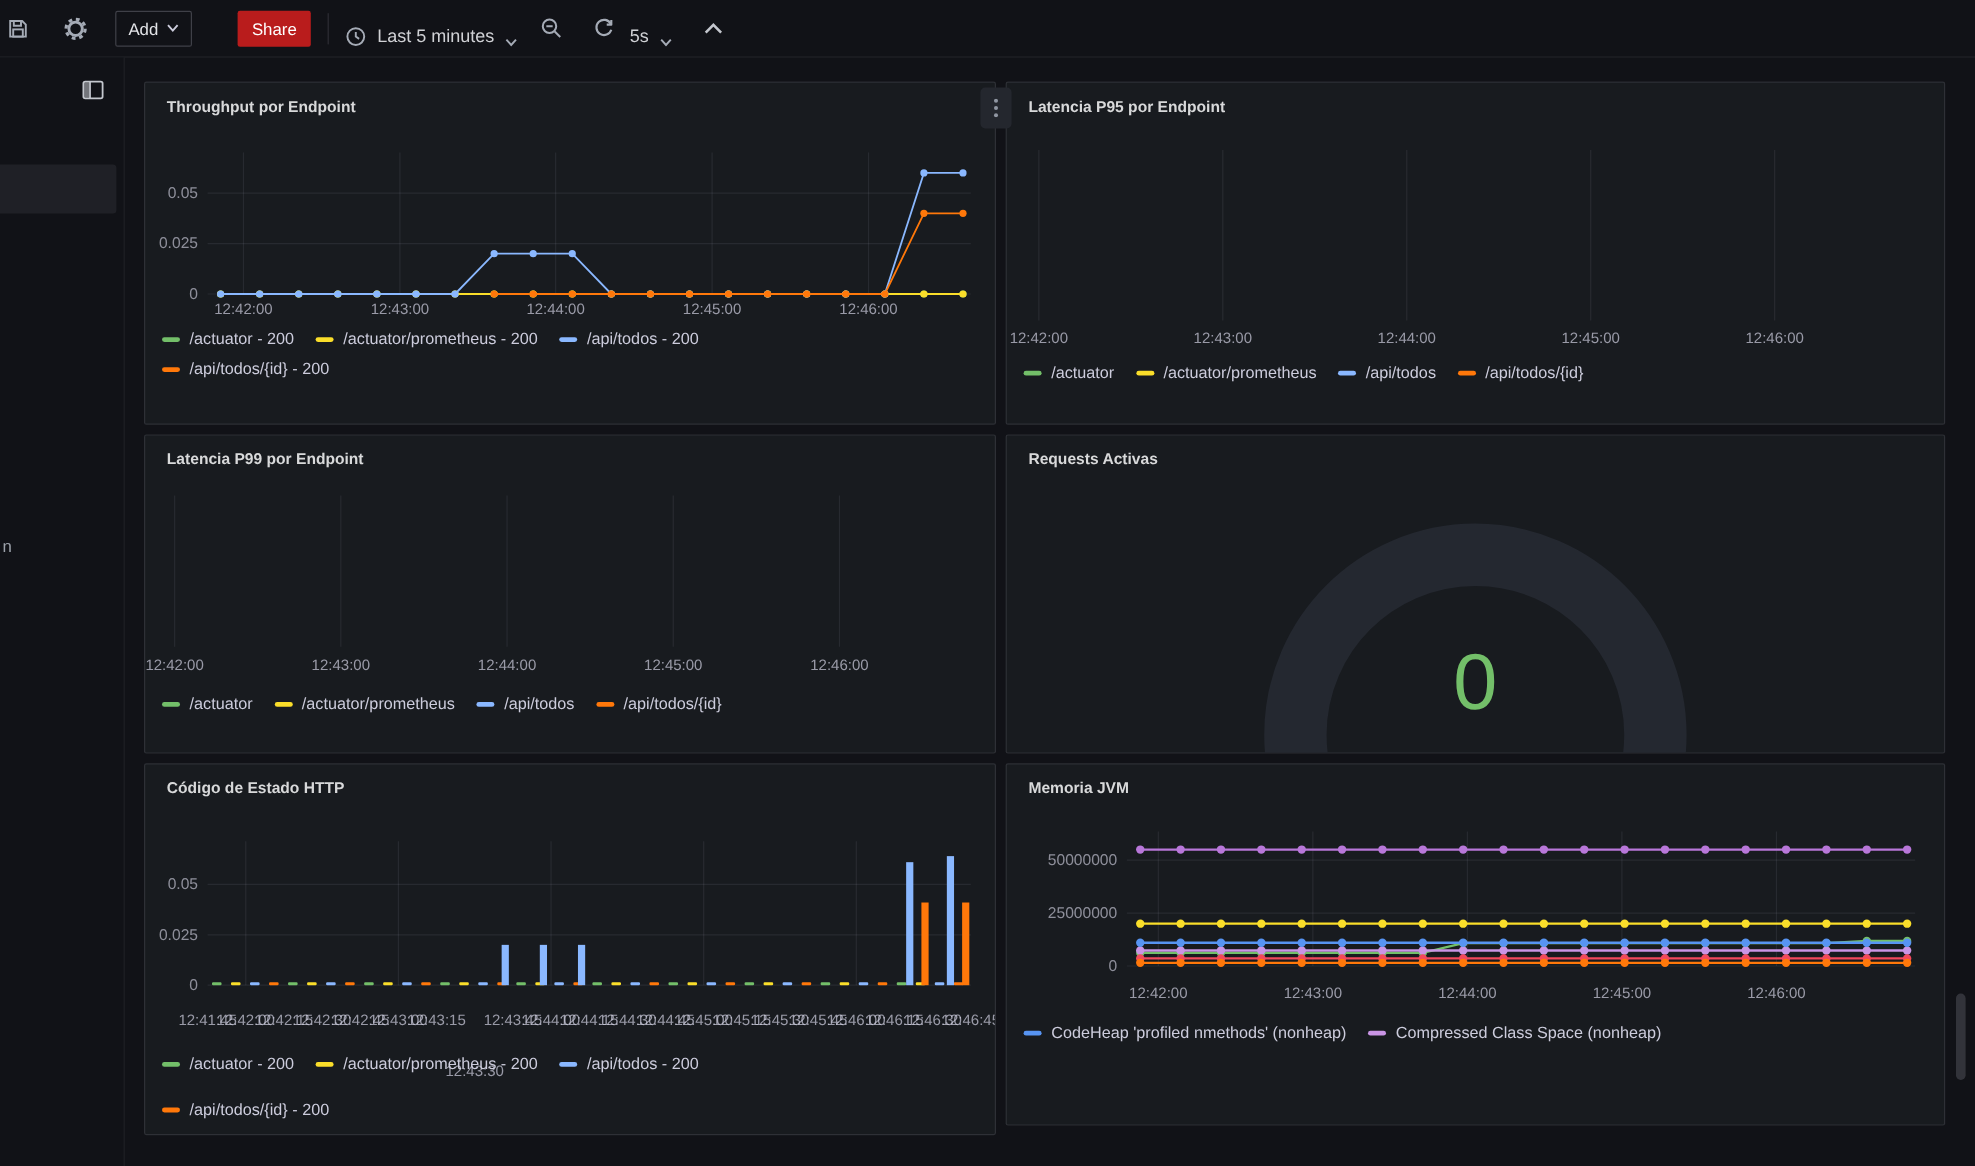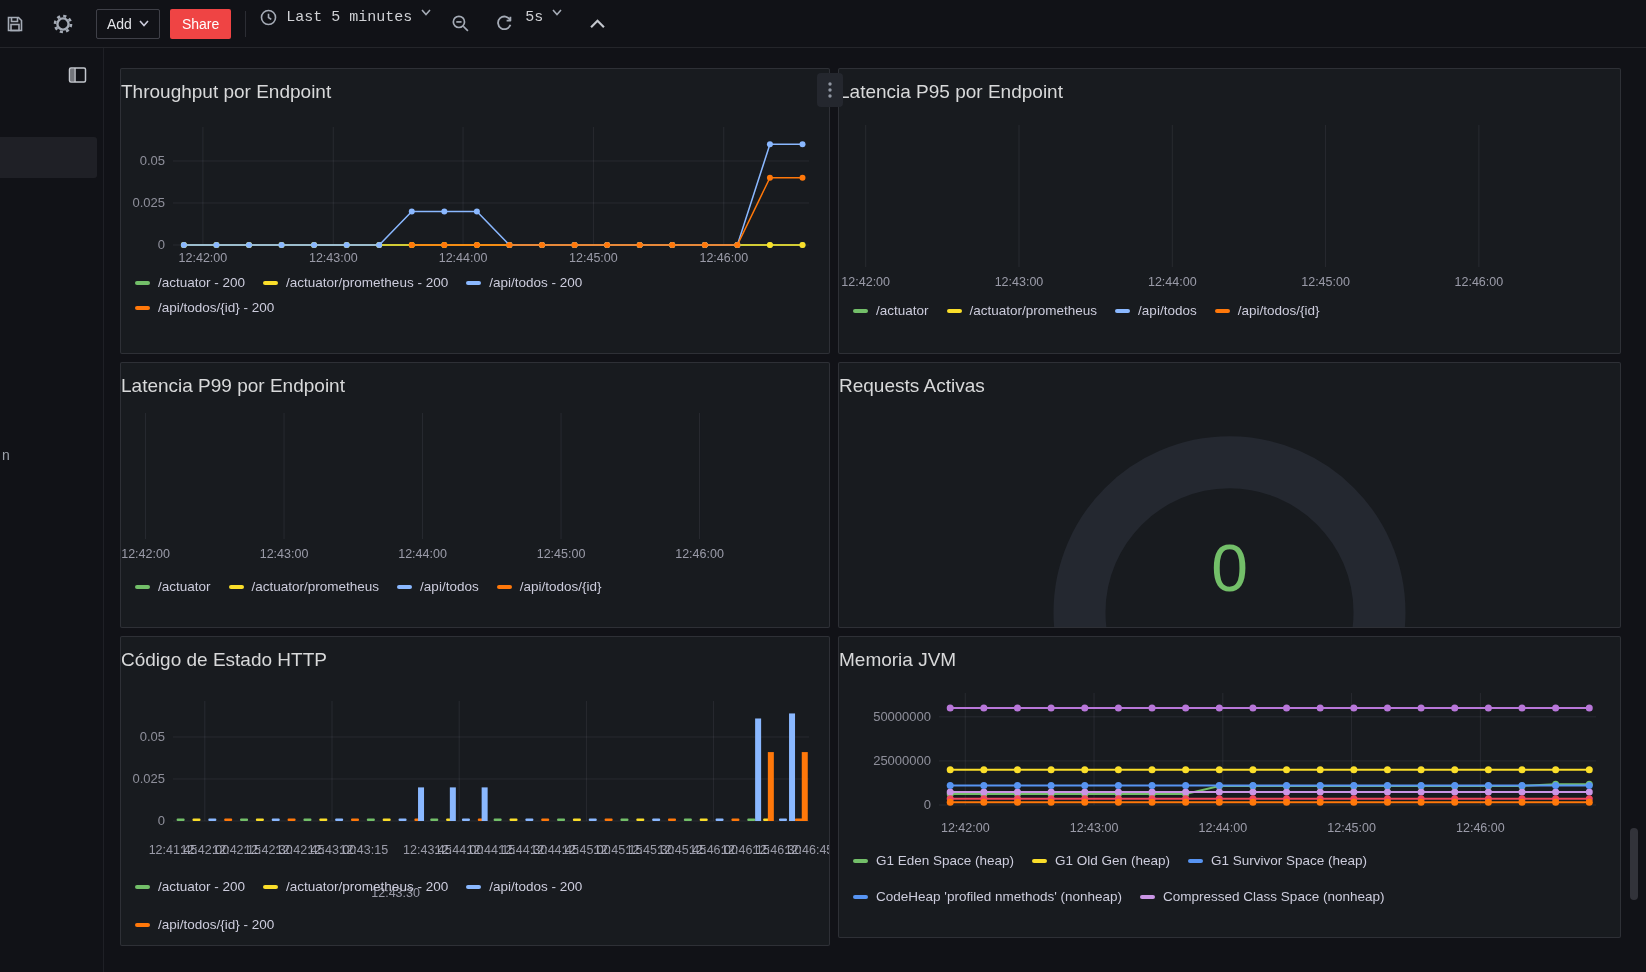--- a/index.html
+++ b/index.html
@@ -19,40 +19,40 @@
   .icon-btn svg { display:block; }
   .nav-right { display:flex; align-items:center; padding-right:88px; }
   .gap6{width:6px}.gap10{width:10px}.gap14{width:14px}.gap18{width:18px}.gap20{width:20px}
   .btn-outline { height:30px; padding:0 10px; background:transparent; border:1px solid rgba(204,204,220,0.25);
                  border-radius:2px; color:#E3E4E8; font-size:14px; display:flex; align-items:center; gap:7px; cursor:pointer;
                  font-family:"Liberation Sans",sans-serif; }
   .btn-primary { height:30px; padding:0 12px; border:none; border-radius:2px; color:#fff; font-size:14px;
                  font-weight:500; cursor:pointer; font-family:"Liberation Sans",sans-serif; }
   .vdiv { width:1px; height:26px; background:rgba(204,204,220,0.15); }
   .time-btn { height:30px; background:transparent; border:none; color:#D0D1D5; font-size:15px; display:flex;
-              align-items:flex-start; gap:9px; cursor:pointer; font-family:Liberation Mono, monospace; white-space:nowrap; }
+              align-items:flex-end; gap:9px; cursor:pointer; font-family:Liberation Sans, sans-serif; white-space:nowrap; }
 
   
   .sidebar { position:absolute; left:0; top:48px; width:104px; height:924px;
              border-right:1px solid rgba(204,204,220,0.08); background:#111217; }
   .sb-toggle { position:absolute; left:68px; top:18px; background:none; border:none; cursor:pointer; color:#C4C7CE; }
   .sb-active { position:absolute; left:0; top:89px; width:97px; height:41px; background:rgba(204,204,220,0.08);
                border-radius:0 3px 3px 0; cursor:pointer; }
   .sb-frag { position:absolute; left:2px; top:399px; font-size:14px; color:#9CA1AA; }
 
   
   .dash { position:absolute; left:104px; top:48px; width:1542px; height:924px; }
   .panel { position:absolute; background:#181B1F; border:1px solid rgba(204,204,220,0.12); border-radius:2px; overflow:hidden; }
   .p1 { left:16px; top:20px;  width:710px; height:286px; overflow:visible; }
   .p2 { left:734px; top:20px; width:783px; height:286px; }
   .p3 { left:16px; top:314px; width:710px; height:266px; }
   .p4 { left:734px; top:314px; width:783px; height:266px; }
   .p5 { left:16px; top:588px; width:710px; height:310px; }
   .p6 { left:734px; top:588px; width:783px; height:302px; }
-  .ptitle { position:absolute; left:0; top:12px; font-size:19px; font-weight:400; color:#D8D9DA; cursor:pointer; white-space:nowrap; }
+  .ptitle { position:absolute; left:18px; top:12px; font-size:13px; font-weight:700; color:#D8D9DA; cursor:pointer; white-space:nowrap; }
   .kebab { position:absolute; right:-14px; top:4px; width:26px; height:34px; background:#24272E; border:none;
            border-radius:4px; cursor:pointer; display:flex; align-items:center; justify-content:center; z-index:5; }
 
   .plot { position:absolute; }
   .p1 .plot { left:52px; top:58px;  width:calc(100% - 72px);  height:118px; }
   .p2 .plot { left:4px;  top:56px;  width:calc(100% - 24px);  height:142px; }
   .p3 .plot { left:4px;  top:50px;  width:calc(100% - 24px);  height:126px; }
   .p5 .plot { left:52px; top:64px;  width:calc(100% - 72px);  height:120px; }
   .p6 .plot { left:100px;top:56px;  width:calc(100% - 124px); height:112px; }
 
@@ -107,21 +107,21 @@
         </svg>
       </button>
       <span class="gap18"></span>
       <button class="btn-outline">
         <span>Add</span>
         <svg width="10" height="7" viewBox="0 0 10 7" fill="none" stroke="#CCCCDC" stroke-width="1.6">
             <path d="M1 1 L5 5.5 L9 1"></path>
           </svg>
       </button>
       <span class="gap10"></span>
-      <button class="btn-primary" id="share-btn" style="background: #ef4444;">Share</button>
+      <button class="btn-primary" id="share-btn" style="background: #b91c1c; margin-left: 28px;">Share</button>
       <span class="gap14"></span>
       <span class="vdiv"></span>
       <span class="gap14"></span>
       <button class="time-btn">
         <svg width="17" height="17" viewBox="0 0 16 16" fill="none" stroke="#A5ABB6" stroke-width="1.5">
           <circle cx="8" cy="8" r="6.6"></circle>
             <path d="M8 4.4 V8 L10.6 9.8"></path>
         </svg>
         <span>Last 5 minutes</span>
         <svg width="10" height="7" viewBox="0 0 10 7" fill="none" stroke="#A5ABB6" stroke-width="1.6">
@@ -677,34 +677,20 @@
       <div class="xlabels">
           <div class="xtick" style="left: 4%;">12:42:00</div>
           <div class="xtick" style="left: 23.6%;">12:43:00</div>
           <div class="xtick" style="left: 43.2%;">12:44:00</div>
           <div class="xtick" style="left: 62.8%;">12:45:00</div>
           <div class="xtick" style="left: 82.4%;">12:46:00</div>
         </div>
       <div class="legend">
           <div class="lrow">
             <span class="litem">
-              <i style="background: rgb(115, 191, 105);"></i>
-              <span>G1 Eden Space (heap)</span>
-            </span>
-            <span class="litem">
-              <i style="background: rgb(250, 222, 42);"></i>
-              <span>G1 Old Gen (heap)</span>
-            </span>
-            <span class="litem">
-              <i style="background: rgb(87, 148, 242);"></i>
-              <span>G1 Survivor Space (heap)</span>
-            </span>
-          </div>
-          <div class="lrow">
-            <span class="litem">
               <i style="background: rgb(87, 148, 242);"></i>
               <span>CodeHeap 'profiled nmethods' (nonheap)</span>
             </span>
             <span class="litem">
               <i style="background: rgb(202, 149, 229);"></i>
               <span>Compressed Class Space (nonheap)</span>
             </span>
           </div>
         </div>
     </section>

